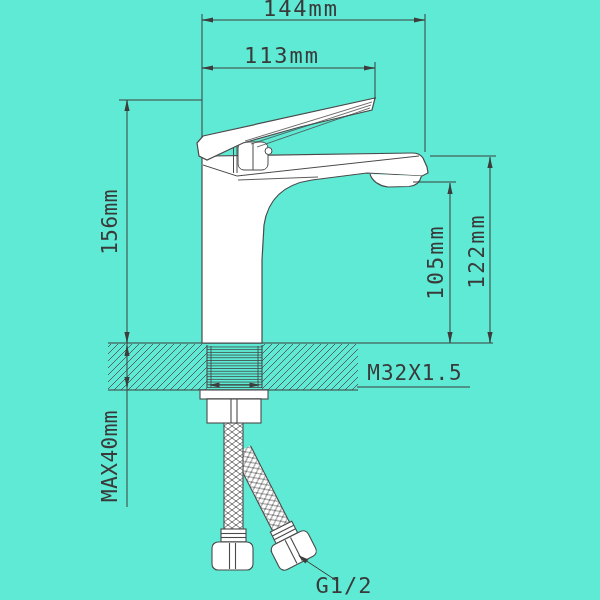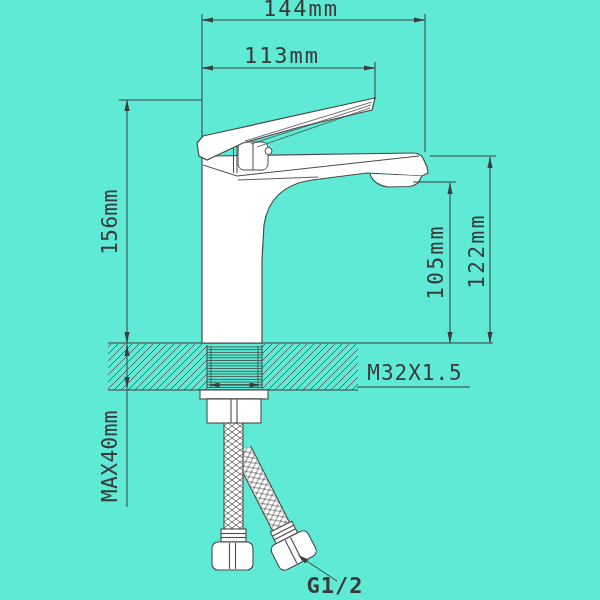--- a/index.html
+++ b/index.html
@@ -169,15 +169,15 @@
     </g>
   </svg>
 
   <div class="label lbl-h fs-dim" style="left:301px;top:9px;">144mm</div>
   <div class="label lbl-h fs-dim" style="left:282px;top:56px;">113mm</div>
   <div class="label lbl-v fs-dim-sm" style="left:110px;top:222px;">156mm</div>
   <div class="label lbl-v fs-dim-tall" style="left:436px;top:262px;">105mm</div>
   <div class="label lbl-v fs-dim-tall" style="left:477px;top:251px;">122mm</div>
   <div class="label lbl-h fs-thread" style="left:415px;top:373px;">M32X1.5</div>
   <div class="label lbl-v fs-dim-sm" style="left:110px;top:456px;">MAX40mm</div>
-  <div class="label lbl-h fs-hose" style="left:335px;top:586px;font-weight:bold;">G1/2</div>
+  <div class="label lbl-h fs-hose" style="left:344px;top:586px;">G1/2</div>
 
 </div>
 
 </body></html>

